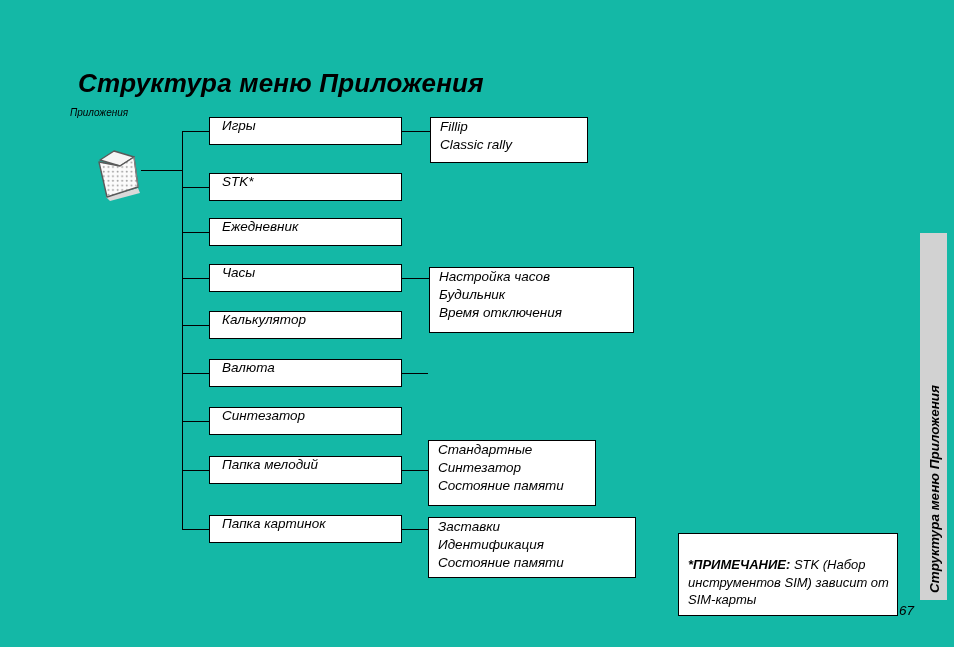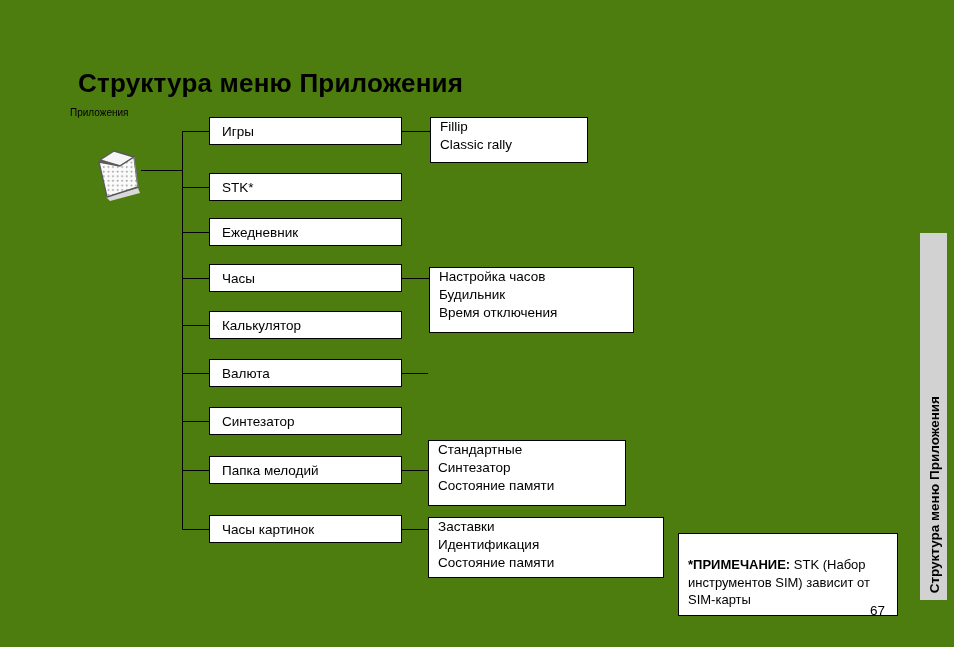--- a/index.html
+++ b/index.html
@@ -3,22 +3,23 @@
 <meta charset="utf-8">
 <style>
   * { margin: 0; padding: 0; box-sizing: border-box; }
   html, body { background: #ffffff; }
   body { font-family: "Liberation Sans", sans-serif; color: #000; }
 
   .page {
     position: relative;
     width: 954px;
     height: 647px;
-    background: #4d7c0f;
+    background: #14b8a6;
     overflow: hidden;
+    font-style: italic;
   }
 
   .page-title {
     position: absolute;
     left: 78px;
     top: 68px;
     font-size: 26px;
     font-weight: bold;
     letter-spacing: 0.2px;
     white-space: nowrap;
@@ -45,21 +46,20 @@
   }
 
   .menu-box {
     position: absolute;
     left: 209px;
     width: 193px;
     height: 28px;
     border: 1px solid #000;
     background: #fff;
     display: flex;
-    align-items: center;
     padding-left: 12px;
     font-size: 13.5px;
     white-space: nowrap;
   }
 
   .sub-box {
     position: absolute;
     border: 1px solid #000;
     background: #fff;
     padding: 0 6px 0 9px;
@@ -100,20 +100,21 @@
     font-weight: bold;
     white-space: nowrap;
     color: #000;
   }
 
   .page-number {
     position: absolute;
     left: 870px;
     top: 603px;
     width: 44px;
+    text-align: right;
     font-size: 13.5px;
   }
 </style>
 </head>
 <body>
 
 <div class="page">
 
   <h1 class="page-title">Структура меню Приложения</h1>
 
@@ -175,42 +176,42 @@
   <div class="menu-box" style="top:359px">
     <span>Валюта</span>
   </div>
   <div class="menu-box" style="top:407px">
     <span>Синтезатор</span>
   </div>
   <div class="menu-box" style="top:456px">
     <span>Папка мелодий</span>
   </div>
   <div class="menu-box" style="top:515px">
-    <span>Часы картинок</span>
+    <span>Папка картинок</span>
   </div>
 
   <div class="sub-box" style="left:430px;top:117px;width:158px;height:46px">
     <div>Fillip</div>
     <div>Classic rally</div>
   </div>
 
   <div class="sub-box" style="left:429px;top:267px;width:205px;height:66px">
     <div>Настройка часов</div>
     <div>Будильник</div>
     <div>Время отключения</div>
   </div>
 
 
-  <div class="sub-box" style="left:428px;top:440px;width:198px;height:66px">
+  <div class="sub-box" style="left:428px;top:440px;width:168px;height:66px">
     <div>Стандартные</div>
     <div>Синтезатор</div>
     <div>Состояние памяти</div>
   </div>
 
-  <div class="sub-box" style="left:428px;top:517px;width:236px;height:61px">
+  <div class="sub-box" style="left:428px;top:517px;width:208px;height:61px">
     <div>Заставки</div>
     <div>Идентификация</div>
     <div>Состояние памяти</div>
   </div>
 
   <div class="note-box">
     <span class="bold">*ПРИМЕЧАНИЕ:</span><span> STK (Набор инструментов SIM) зависит от SIM-карты</span>
   </div>
 
   <div class="side-tab">

